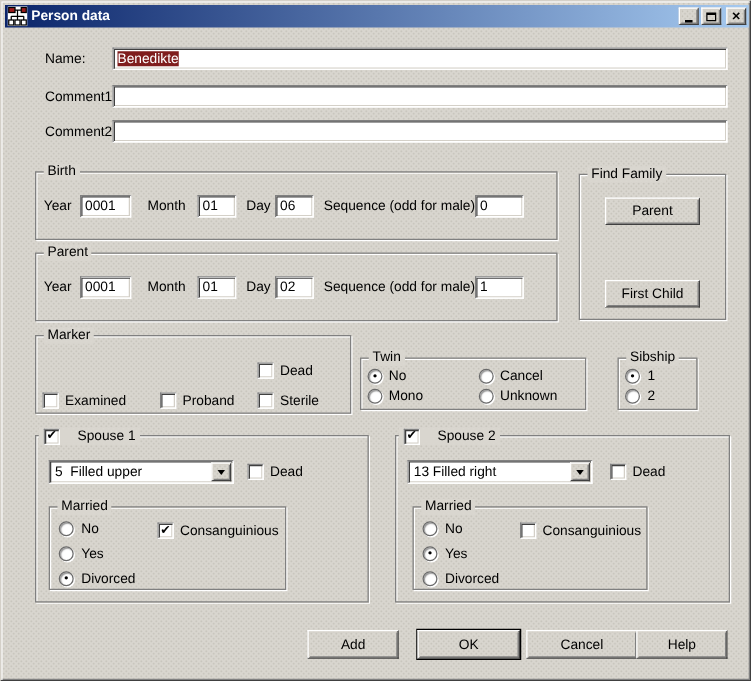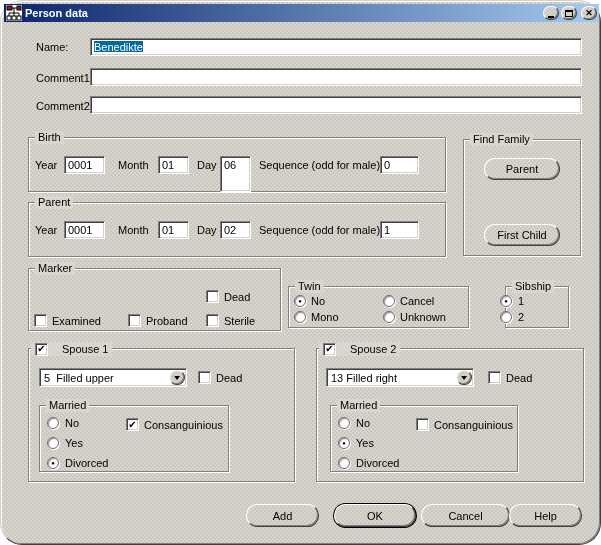--- a/index.html
+++ b/index.html
@@ -8,21 +8,20 @@
   *{box-sizing:border-box;}
   html,body{margin:0;padding:0;}
   body{width:601px;height:545px;font-family:"Liberation Sans","DejaVu Sans",sans-serif;font-size:11px;color:#000;}
   .dither{
     background-color:var(--face);
     background-image:
       radial-gradient(circle,var(--dot) 0.6px,transparent 0.9px),
       radial-gradient(circle,var(--dot) 0.6px,transparent 0.9px);
     background-size:4px 4px;
     background-position:0 0,2px 2px;
-    border-radius:22px;
   }
   .window{
     position:absolute;left:0;top:0;width:601px;height:545px;
     border:1px solid;border-color:var(--lt) var(--dk) var(--dk) var(--lt);
     box-shadow:inset 1px 1px 0 var(--hl),inset -1px -1px 0 var(--sh);
   }
   .titlebar{
     position:absolute;left:3px;top:3px;width:595px;height:18px;
     background:linear-gradient(to right,#0a246a,#a6caf0);
     display:flex;align-items:center;padding:0 2px;
@@ -38,21 +37,21 @@
   .glyph-min{display:block;width:6px;height:2px;background:#000;margin-top:7px;}
   .glyph-max{display:block;width:8px;height:7px;border:1px solid #000;border-top-width:2px;}
   .glyph-x{font-size:9px;font-weight:bold;line-height:9px;}
   .lbl{position:absolute;line-height:13px;white-space:nowrap;}
   .txt{
     position:absolute;background:#fff;
     border:1px solid;border-color:var(--sh) var(--hl) var(--hl) var(--sh);
     box-shadow:inset 1px 1px 0 var(--dk),inset -1px -1px 0 var(--lt);
     padding:2px 3px 0 3px;line-height:13px;white-space:pre;overflow:hidden;
   }
-  .sel{background:#0369a1;color:#fff;text-decoration:underline;}
+  .sel{background:#7f1d1d;color:#fff;}
   .group{
     position:absolute;
     border:1px solid var(--sh);
     box-shadow:1px 1px 0 var(--hl),inset 1px 1px 0 var(--hl);
   }
   .group-title{
     position:absolute;top:-7px;left:6px;background-color:var(--face);
     padding:0 3px;line-height:13px;white-space:nowrap;
   }
   .btn{
@@ -139,21 +138,21 @@
   <div class="txt" style="left:89px;top:95px;width:492px;height:18px;"></div>
 
   <div class="group" style="left:27px;top:136px;width:418px;height:55px;">
     <span class="group-title">Birth</span>
   </div>
   <span class="lbl" style="left:34px;top:158px;">Year</span>
   <div class="txt" style="left:63px;top:155px;width:41px;height:18px;">0001</div>
   <span class="lbl" style="left:117px;top:158px;">Month</span>
   <div class="txt" style="left:157px;top:155px;width:31px;height:18px;">01</div>
   <span class="lbl" style="left:196px;top:158px;">Day</span>
-  <div class="txt" style="left:219px;top:155px;width:31px;height:36px;">06</div>
+  <div class="txt" style="left:219px;top:155px;width:31px;height:18px;">06</div>
   <span class="lbl" style="left:258px;top:158px;">Sequence (odd for male)</span>
   <div class="txt" style="left:379px;top:155px;width:39px;height:18px;">0</div>
 
   <div class="group" style="left:27px;top:201px;width:418px;height:55px;">
     <span class="group-title">Parent</span>
   </div>
   <span class="lbl" style="left:34px;top:223px;">Year</span>
   <div class="txt" style="left:63px;top:220px;width:41px;height:18px;">0001</div>
   <span class="lbl" style="left:117px;top:223px;">Month</span>
   <div class="txt" style="left:157px;top:220px;width:31px;height:18px;">01</div>
@@ -185,21 +184,21 @@
   </div>
   <span class="radio" style="left:293px;top:294px;">●</span>
   <span class="lbl" style="left:310px;top:294px;">No</span>
   <span class="radio" style="left:382px;top:294px;"></span>
   <span class="lbl" style="left:399px;top:294px;">Cancel</span>
   <span class="radio" style="left:293px;top:310px;"></span>
   <span class="lbl" style="left:310px;top:310px;">Mono</span>
   <span class="radio" style="left:382px;top:310px;"></span>
   <span class="lbl" style="left:399px;top:310px;">Unknown</span>
 
-  <div class="group" style="left:493px;top:285px;width:64px;height:42px;margin-left:11px;">
+  <div class="group" style="left:493px;top:285px;width:64px;height:42px;">
     <span class="group-title">Sibship</span>
   </div>
   <span class="radio" style="left:499px;top:294px;">●</span>
   <span class="lbl" style="left:517px;top:294px;">1</span>
   <span class="radio" style="left:499px;top:310px;"></span>
   <span class="lbl" style="left:517px;top:310px;">2</span>
 
   <div class="group" style="left:27px;top:347px;width:267px;height:134px;"></div>
   <span class="hdr-check" style="left:30px;top:341px;">
     <span class="cbx">✔</span>

